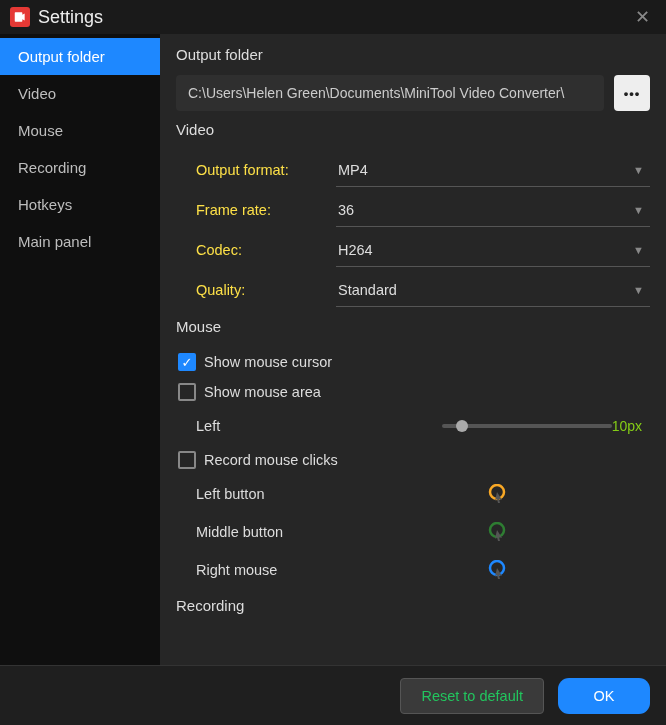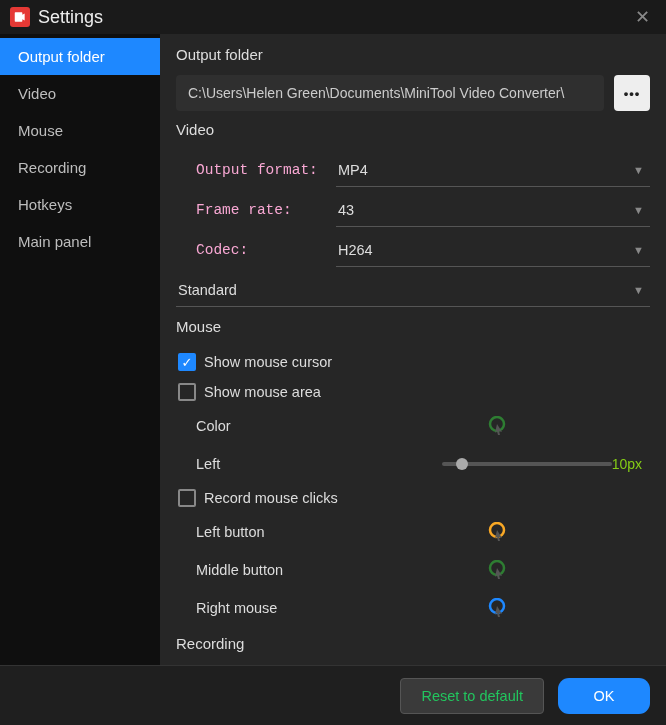--- a/index.html
+++ b/index.html
@@ -26,21 +26,21 @@
   .section-title { font-size: 15px; color: #ddd; margin-top: 8px; margin-bottom: 12px; }
   .section-title.first { margin-top: 0; }
 
   
   .folder-row { display: flex; align-items: center; gap: 10px; margin-bottom: 10px; }
   .folder-input { flex: 1; height: 36px; background: #2f2f2f; border: none; border-radius: 4px; color: #ccc; padding: 0 12px; font-size: 14px; overflow: hidden; white-space: nowrap; display: flex; align-items: center; }
   .browse-btn { width: 36px; height: 36px; background: #eee; border-radius: 4px; display: flex; align-items: center; justify-content: center; cursor: pointer; color: #222; font-weight: bold; letter-spacing: 1px; font-size: 13px; }
 
   
   .form-row { display: flex; align-items: center; min-height: 40px; }
-  .form-label { width: 160px; color: #f9a8d4; font-size: 14.5px; padding-left: 20px; font-family: Liberation Mono, monospace; }
+  .form-label { width: 160px; color: #fde047; font-size: 14.5px; padding-left: 20px; }
   .dropdown { flex: 1; height: 34px; border-bottom: 1px solid #555; display: flex; align-items: center; justify-content: space-between; color: #ddd; padding: 0 6px 0 2px; cursor: pointer; font-size: 14.5px; }
   .chev { color: #888; font-size: 11px; }
 
   
   .checkrow { display: flex; align-items: center; gap: 8px; padding: 6px 0 6px 2px; }
   .checkbox { width: 18px; height: 18px; border: 2px solid #888; border-radius: 2px; display: flex; align-items: center; justify-content: center; cursor: pointer; flex-shrink: 0; }
   .checkbox.checked { background: #1e88ff; border-color: #1e88ff; }
   .checkbox.checked::after { content: "✓"; color: #fff; font-size: 13px; line-height: 1; }
   .checklabel { font-size: 14.5px; color: #ddd; }
 
@@ -104,61 +104,51 @@
       <div class="form-row">
         <div class="form-label">Output format:</div>
         <div class="dropdown">
           <span>MP4</span>
           <span class="chev">▼</span>
         </div>
       </div>
       <div class="form-row">
         <div class="form-label">Frame rate:</div>
         <div class="dropdown">
-          <span>43</span>
+          <span>36</span>
           <span class="chev">▼</span>
         </div>
       </div>
       <div class="form-row">
         <div class="form-label">Codec:</div>
         <div class="dropdown">
           <span>H264</span>
           <span class="chev">▼</span>
         </div>
       </div>
       <div class="form-row">
+        <div class="form-label">Quality:</div>
         <div class="dropdown">
           <span>Standard</span>
           <span class="chev">▼</span>
         </div>
       </div>
 
       <div class="section-title">Mouse</div>
 
       <div class="checkrow">
         <span class="checkbox checked"></span>
         <span class="checklabel">Show mouse cursor</span>
       </div>
 
       <div class="checkrow">
         <span class="checkbox"></span>
         <span class="checklabel">Show mouse area</span>
       </div>
 
-      <div class="sub-row">
-        <div class="sub-label">Color</div>
-        <div class="sub-value">
-          <span class="cursor-icon" style="margin-left:90px;">
-            <svg width="20" height="20" viewBox="0 0 20 20">
-              <circle cx="10" cy="8" r="7" fill="none" stroke="#2e7d32" stroke-width="2.5"></circle>
-              <path d="M10 8 L15 16 L12 15 L13 19 L11 19 L10 15 L8 17 Z" fill="#555"></path>
-            </svg>
-          </span>
-        </div>
-      </div>
 
       <div class="sub-row">
         <div class="sub-label">Left</div>
         <div class="sub-value" style="flex:1;">
           <div class="slider-wrap">
             <div class="slider-thumb"></div>
           </div>
           <span class="size-text">10px</span>
         </div>
       </div>

